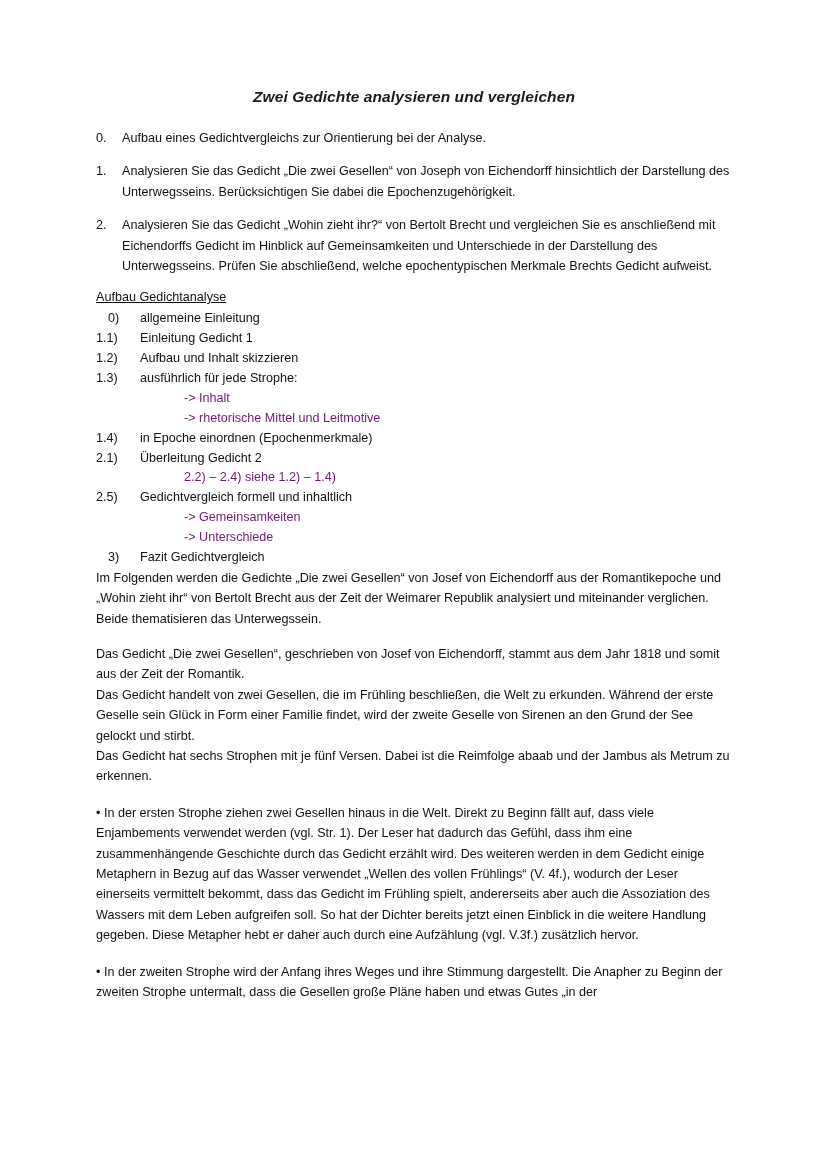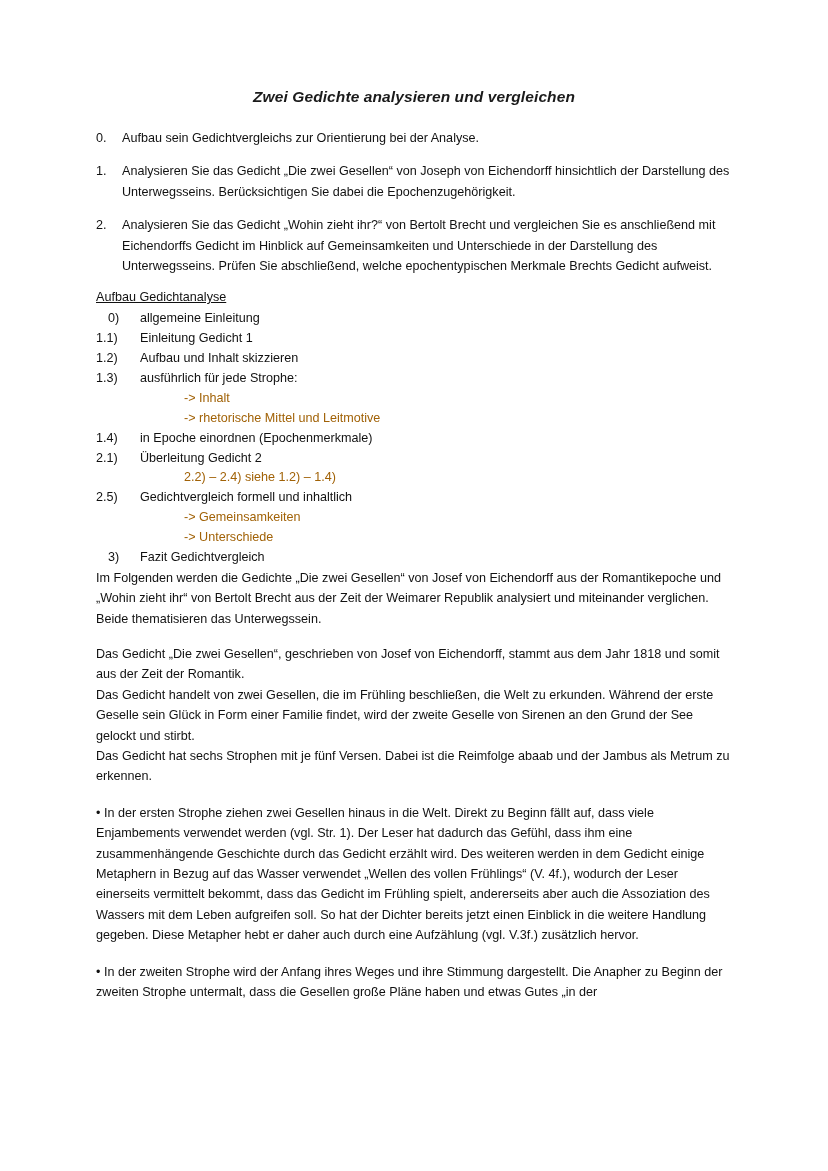--- a/index.html
+++ b/index.html
@@ -75,21 +75,21 @@
     padding-left: 12px;
     box-sizing: border-box;
   }
   .outline-label {
     flex: 1 1 auto;
   }
   .outline-sub {
     padding-left: 88px;
     font-size: 12.6px;
     line-height: 1.58;
-    color: #a16207;
+    color: #701a75;
   }
   .analysis-heading {
     color: #1f9d2f;
     font-weight: bold;
     font-size: 13.5px;
     margin: 44px 0 4px 0;
   }
   .para {
     font-size: 12.6px;
     line-height: 1.62;
@@ -113,21 +113,21 @@
 </head>
 <body>
 
 <div class="page">
 
   <h1 class="doc-title">Zwei Gedichte analysieren und vergleichen</h1>
 
   <ul class="task-list">
     <li class="task-item">
       <span class="task-num">0.</span>
-      <span class="task-text">Aufbau sein Gedichtvergleichs zur Orientierung bei der Analyse.</span>
+      <span class="task-text">Aufbau eines Gedichtvergleichs zur Orientierung bei der Analyse.</span>
     </li>
     <li class="task-item">
       <span class="task-num">1.</span>
       <span class="task-text">Analysieren Sie das Gedicht „Die zwei Gesellen“ von Joseph von Eichendorff hinsichtlich der Darstellung des Unterwegsseins. Berücksichtigen Sie dabei die Epochenzugehörigkeit.</span>
     </li>
     <li class="task-item">
       <span class="task-num">2.</span>
       <span class="task-text">Analysieren Sie das Gedicht „Wohin zieht ihr?“ von Bertolt Brecht und vergleichen Sie es anschließend mit Eichendorffs Gedicht im Hinblick auf Gemeinsamkeiten und Unterschiede in der Darstellung des Unterwegsseins. Prüfen Sie abschließend, welche epochentypischen Merkmale Brechts Gedicht aufweist.</span>
     </li>
   </ul>

